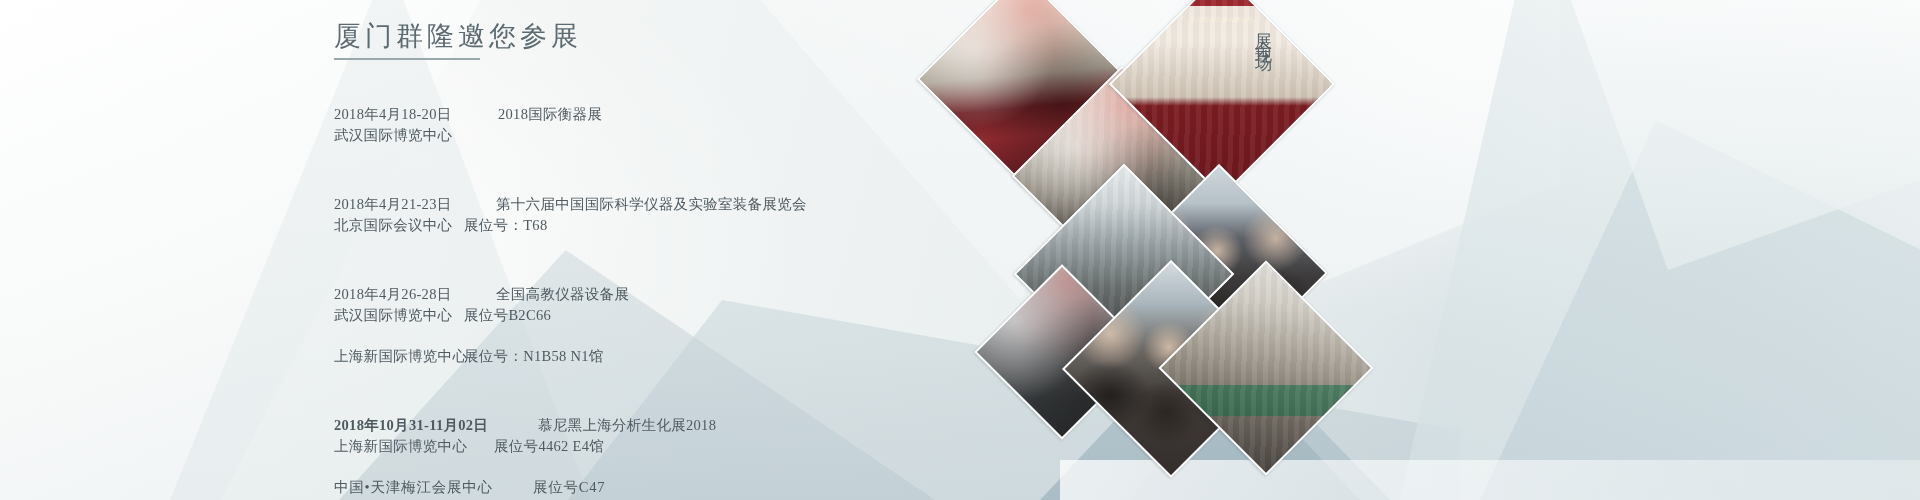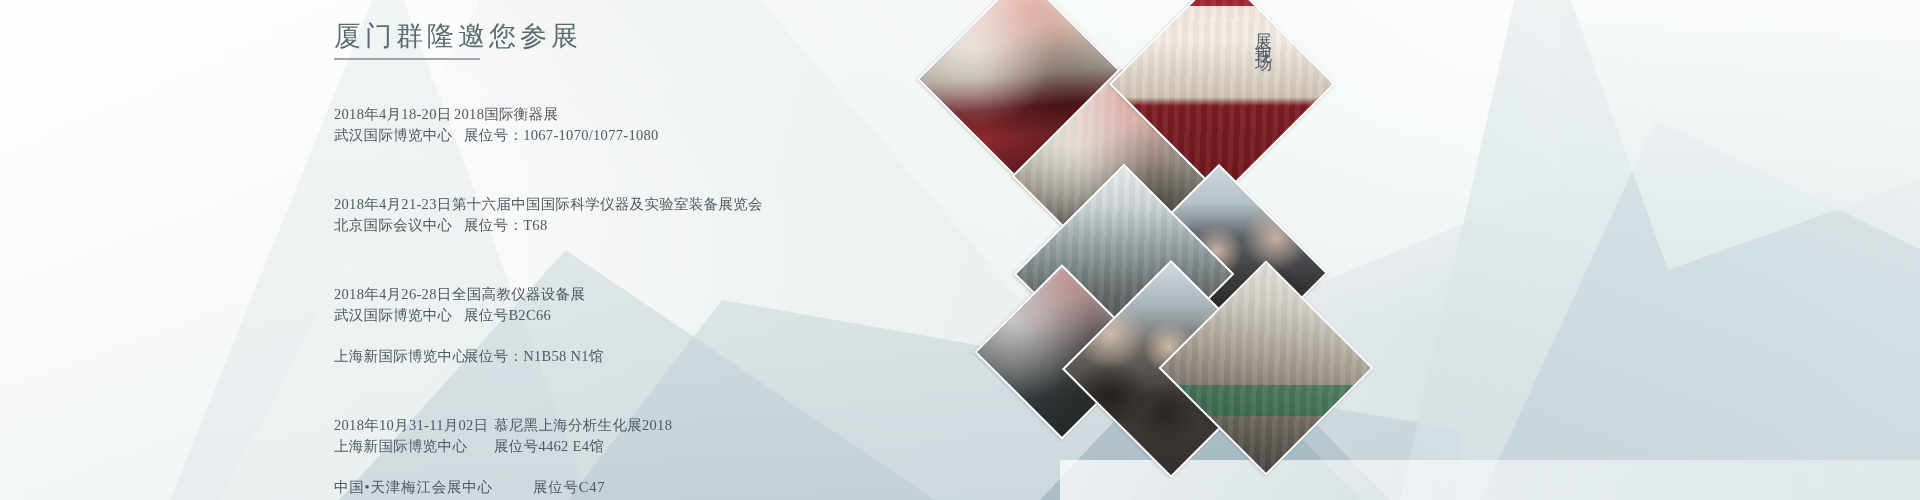--- a/index.html
+++ b/index.html
@@ -71,25 +71,25 @@
   }
   .rule{width:146px;height:2px;background:#9aa8ad;margin:4px 0 16px 0;}
 
   .entry{margin-bottom:20px;}
   .entry .row{
     display:flex;align-items:baseline;
     color:#4e5a60;font-size:14.5px;line-height:21px;
     letter-spacing:.3px;white-space:nowrap;
   }
   .entry .c-date{width:118px;flex:0 0 118px;margin-top:28px;}
-  .entry .c-name{flex:0 0 auto;}
+  .entry .c-name{flex:0 0 auto;margin-left:44px;}
   .entry .c-venue{width:130px;flex:0 0 130px;}
   .entry .c-booth{flex:0 0 auto;}
   .entry.e1 .c-date{width:120px;flex:0 0 120px;}
-  .entry.e5 .c-date{width:160px;flex:0 0 160px;}
+  .entry.e5 .c-date{width:160px;flex:0 0 160px;font-weight:bold;}
   .entry.e5 .c-venue{width:160px;flex:0 0 160px;}
   .entry.e6 .row{letter-spacing:.8px;}
   .entry.e6 .c-date{width:auto;flex:0 0 auto;}
   .entry.e6 .c-venue{width:auto;flex:0 0 auto;margin-right:40px;}
 
   
   .collage{position:absolute;left:1030px;top:0;width:420px;height:500px;}
   .dia{
     position:absolute;width:150px;height:150px;
     transform:rotate(45deg);overflow:hidden;
@@ -192,21 +192,20 @@
     <h1 class="headline">厦门群隆邀您参展</h1>
     <div class="rule"></div>
 
     <div class="entry e1">
       <div class="row">
         <span class="c-date">2018年4月18-20日</span>
         <span class="c-name">2018国际衡器展</span>
       </div>
       <div class="row">
         <span class="c-venue">武汉国际博览中心</span>
-        <span class="c-booth">展位号：1067-1070/1077-1080</span>
       </div>
     </div>
 
     <div class="entry e2">
       <div class="row">
         <span class="c-date">2018年4月21-23日</span>
         <span class="c-name">第十六届中国国际科学仪器及实验室装备展览会</span>
       </div>
       <div class="row">
         <span class="c-venue">北京国际会议中心</span>

